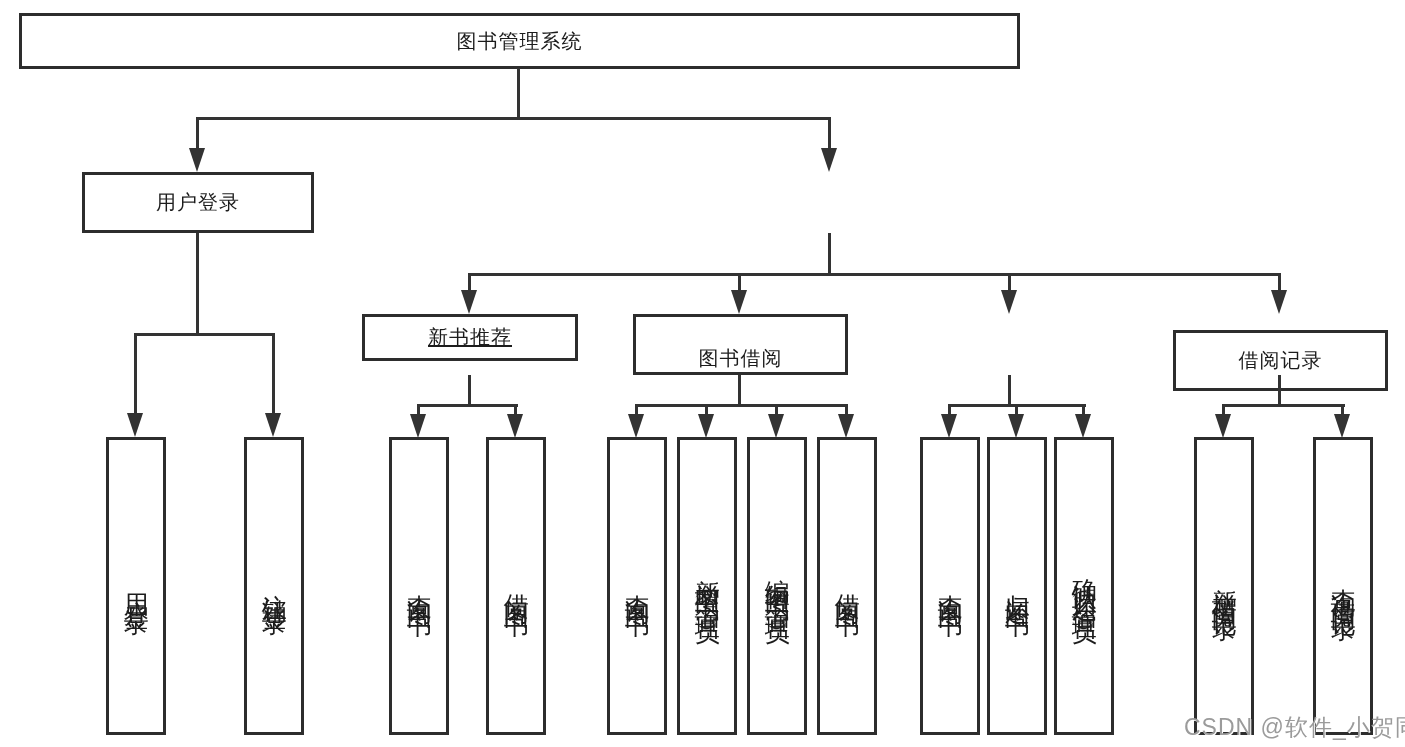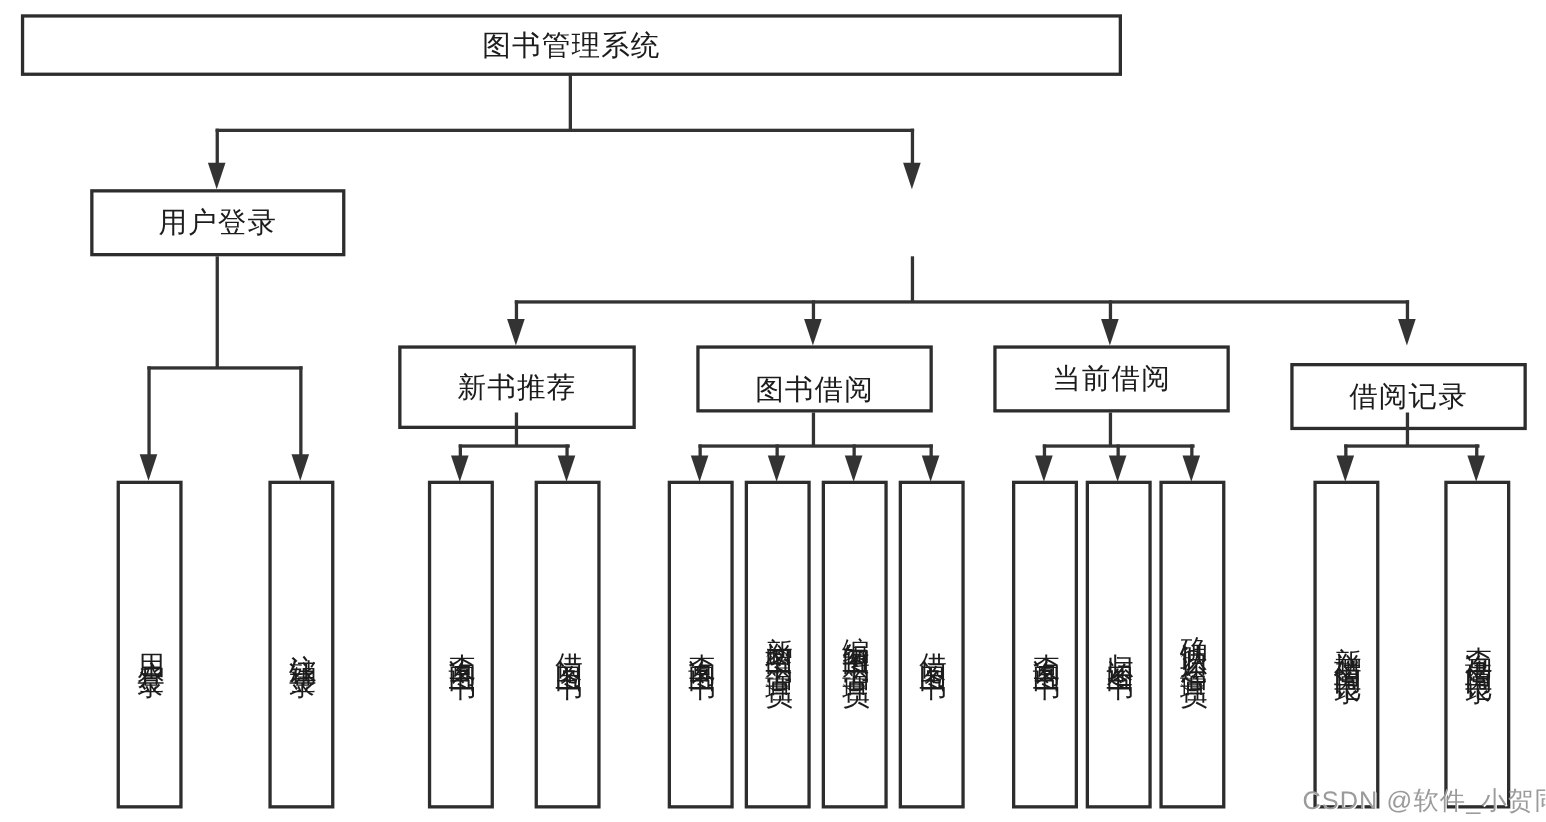--- a/index.html
+++ b/index.html
@@ -3,21 +3,21 @@
 <meta charset="utf-8">
 <style>
   html,body{margin:0;padding:0;background:#ffffff;}
   .stage{
     position:relative;width:1405px;height:747px;background:#ffffff;overflow:hidden;
     font-family:"Liberation Sans", sans-serif;color:#1c1c1c;
   }
   .box{
     position:absolute;box-sizing:border-box;background:#ffffff;
     border:3px solid #2d2d2d;display:flex;align-items:center;justify-content:center;
-    font-size:26px;letter-spacing:1px;text-align:center;
+    font-size:20px;letter-spacing:1px;text-align:center;
   }
   .leaf{
     position:absolute;box-sizing:border-box;background:#ffffff;
     border:3px solid #2d2d2d;display:flex;align-items:center;justify-content:center;
     top:437px;width:60px;height:298px;
   }
   .vtext{
     writing-mode:vertical-rl;text-orientation:mixed;
     font-size:25px;letter-spacing:6px;line-height:1.1;
   }
@@ -40,31 +40,28 @@
 
   <div class="box" style="left:19px;top:13px;width:1001px;height:56px;">
     <span>图书管理系统</span>
   </div>
 
   <div class="box" style="left:82px;top:172px;width:232px;height:61px;">
     <span>用户登录</span>
   </div>
 
 
-  <div class="box" style="left:362px;top:314px;width:216px;height:76px;">
+  <div class="box" style="left:362px;top:314px;width:216px;height:47px;text-decoration:underline;">
     <span>新书推荐</span>
   </div>
 
   <div class="box" style="left:633px;top:314px;width:215px;height:61px;align-items:flex-end;">
     <span>图书借阅</span>
   </div>
 
-  <div class="box" style="left:903px;top:314px;width:215px;height:61px;">
-    <span>当前借阅</span>
-  </div>
 
   <div class="box" style="left:1173px;top:330px;width:215px;height:61px;">
     <span>借阅记录</span>
   </div>
 
   <div class="leaf" style="left:106px;">
     <span class="vtext">用户登录</span>
   </div>
   <div class="leaf" style="left:244px;">
     <span class="vtext">注销登录</span>

